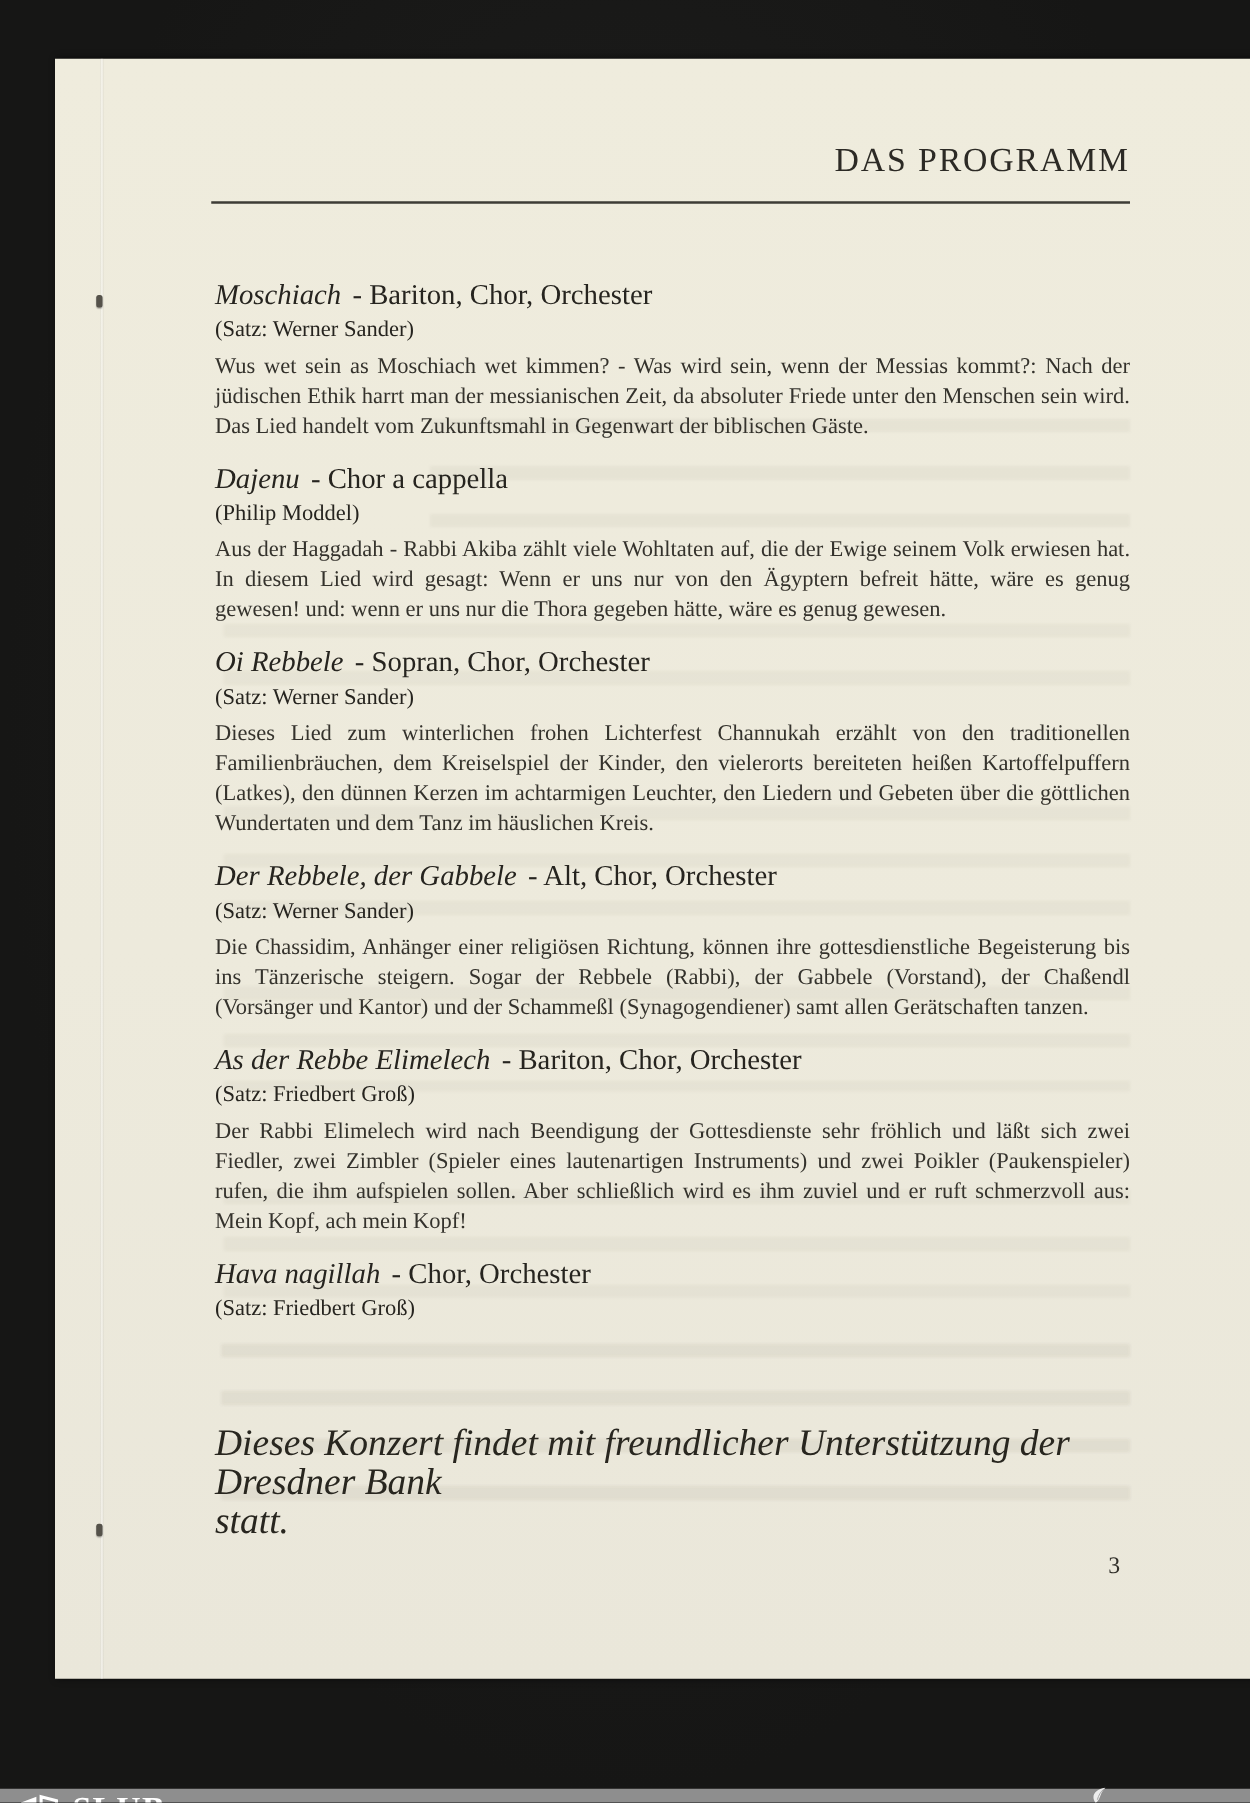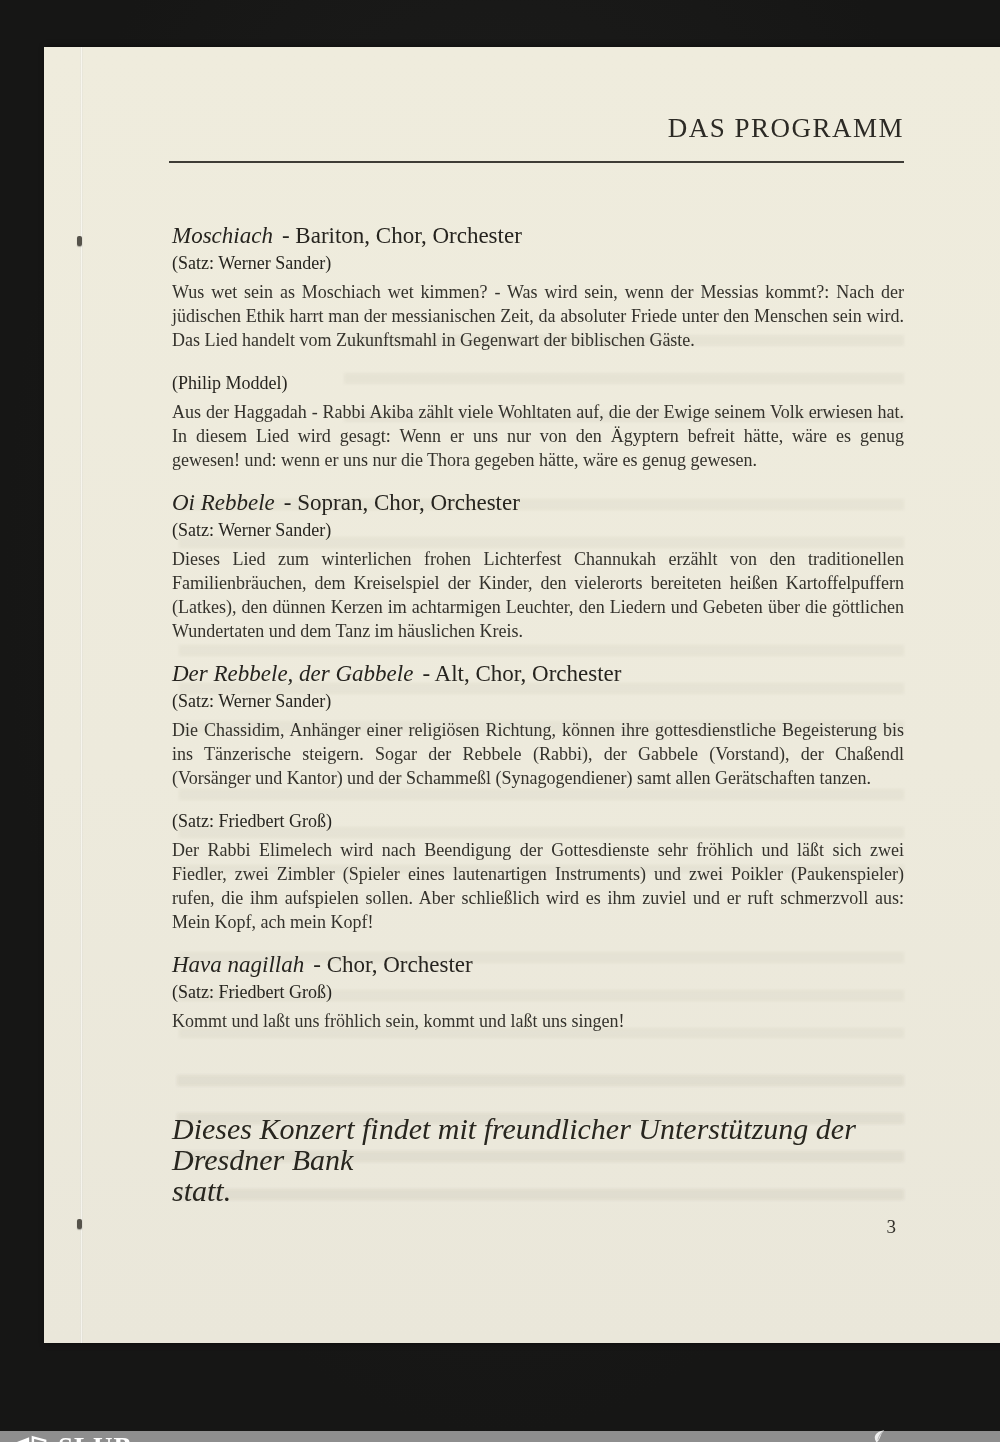--- a/index.html
+++ b/index.html
@@ -116,45 +116,46 @@
       <div class="page-header">DAS PROGRAMM</div>
       <div class="rule"></div>
 
       <div class="block first">
         <h2 class="song-title"><span class="t-name">Moschiach</span><span class="t-scoring">- Bariton, Chor, Orchester</span></h2>
         <div class="arranger">(Satz: Werner Sander)</div>
         <p class="desc">Wus wet sein as Moschiach wet kimmen? - Was wird sein, wenn der Messias kommt?: Nach der jüdischen Ethik harrt man der messianischen Zeit, da absoluter Friede unter den Menschen sein wird. Das Lied handelt vom Zukunftsmahl in Gegenwart der biblischen Gäste.</p>
       </div>
 
       <div class="block">
+        <h2 class="song-title"><span class="t-name">Dajenu</span><span class="t-scoring">- Chor a cappella</span></h2>
         <div class="arranger">(Philip Moddel)</div>
         <p class="desc">Aus der Haggadah - Rabbi Akiba zählt viele Wohltaten auf, die der Ewige seinem Volk erwiesen hat. In diesem Lied wird gesagt: Wenn er uns nur von den Ägyptern befreit hätte, wäre es genug gewesen! und: wenn er uns nur die Thora gegeben hätte, wäre es genug gewesen.</p>
       </div>
 
       <div class="block">
         <h2 class="song-title"><span class="t-name">Oi Rebbele</span><span class="t-scoring">- Sopran, Chor, Orchester</span></h2>
         <div class="arranger">(Satz: Werner Sander)</div>
         <p class="desc">Dieses Lied zum winterlichen frohen Lichterfest Channukah erzählt von den traditionellen Familienbräuchen, dem Kreiselspiel der Kinder, den vielerorts bereiteten heißen Kartoffelpuffern (Latkes), den dünnen Kerzen im achtarmigen Leuchter, den Liedern und Gebeten über die göttlichen Wundertaten und dem Tanz im häuslichen Kreis.</p>
       </div>
 
       <div class="block">
         <h2 class="song-title"><span class="t-name">Der Rebbele, der Gabbele</span><span class="t-scoring">- Alt, Chor, Orchester</span></h2>
         <div class="arranger">(Satz: Werner Sander)</div>
         <p class="desc">Die Chassidim, Anhänger einer religiösen Richtung, können ihre gottesdienstliche Begeisterung bis ins Tänzerische steigern. Sogar der Rebbele (Rabbi), der Gabbele (Vorstand), der Chaßendl (Vorsänger und Kantor) und der Schammeßl (Synagogendiener) samt allen Gerätschaften tanzen.</p>
       </div>
 
       <div class="block">
+        <h2 class="song-title"><span class="t-name">As der Rebbe Elimelech</span><span class="t-scoring">- Bariton, Chor, Orchester</span></h2>
         <div class="arranger">(Satz: Friedbert Groß)</div>
         <p class="desc">Der Rabbi Elimelech wird nach Beendigung der Gottesdienste sehr fröhlich und läßt sich zwei Fiedler, zwei Zimbler (Spieler eines lautenartigen Instruments) und zwei Poikler (Paukenspieler) rufen, die ihm aufspielen sollen. Aber schließlich wird es ihm zuviel und er ruft schmerzvoll aus: Mein Kopf, ach mein Kopf!</p>
       </div>
 
       <div class="block">
         <h2 class="song-title"><span class="t-name">Hava nagillah</span><span class="t-scoring">- Chor, Orchester</span></h2>
         <div class="arranger">(Satz: Friedbert Groß)</div>
-        <p class="desc">Kommt und laßt uns fröhlich sein, kommt und laßt uns singen!</p>
       </div>
 
       <div class="footer-note">
         <span>Dieses Konzert findet mit freundlicher Unterstützung der Dresdner Bank</span>
         <span>statt.</span>
       </div>
 
       <div class="page-number">3</div>
     </div>
   </div>

